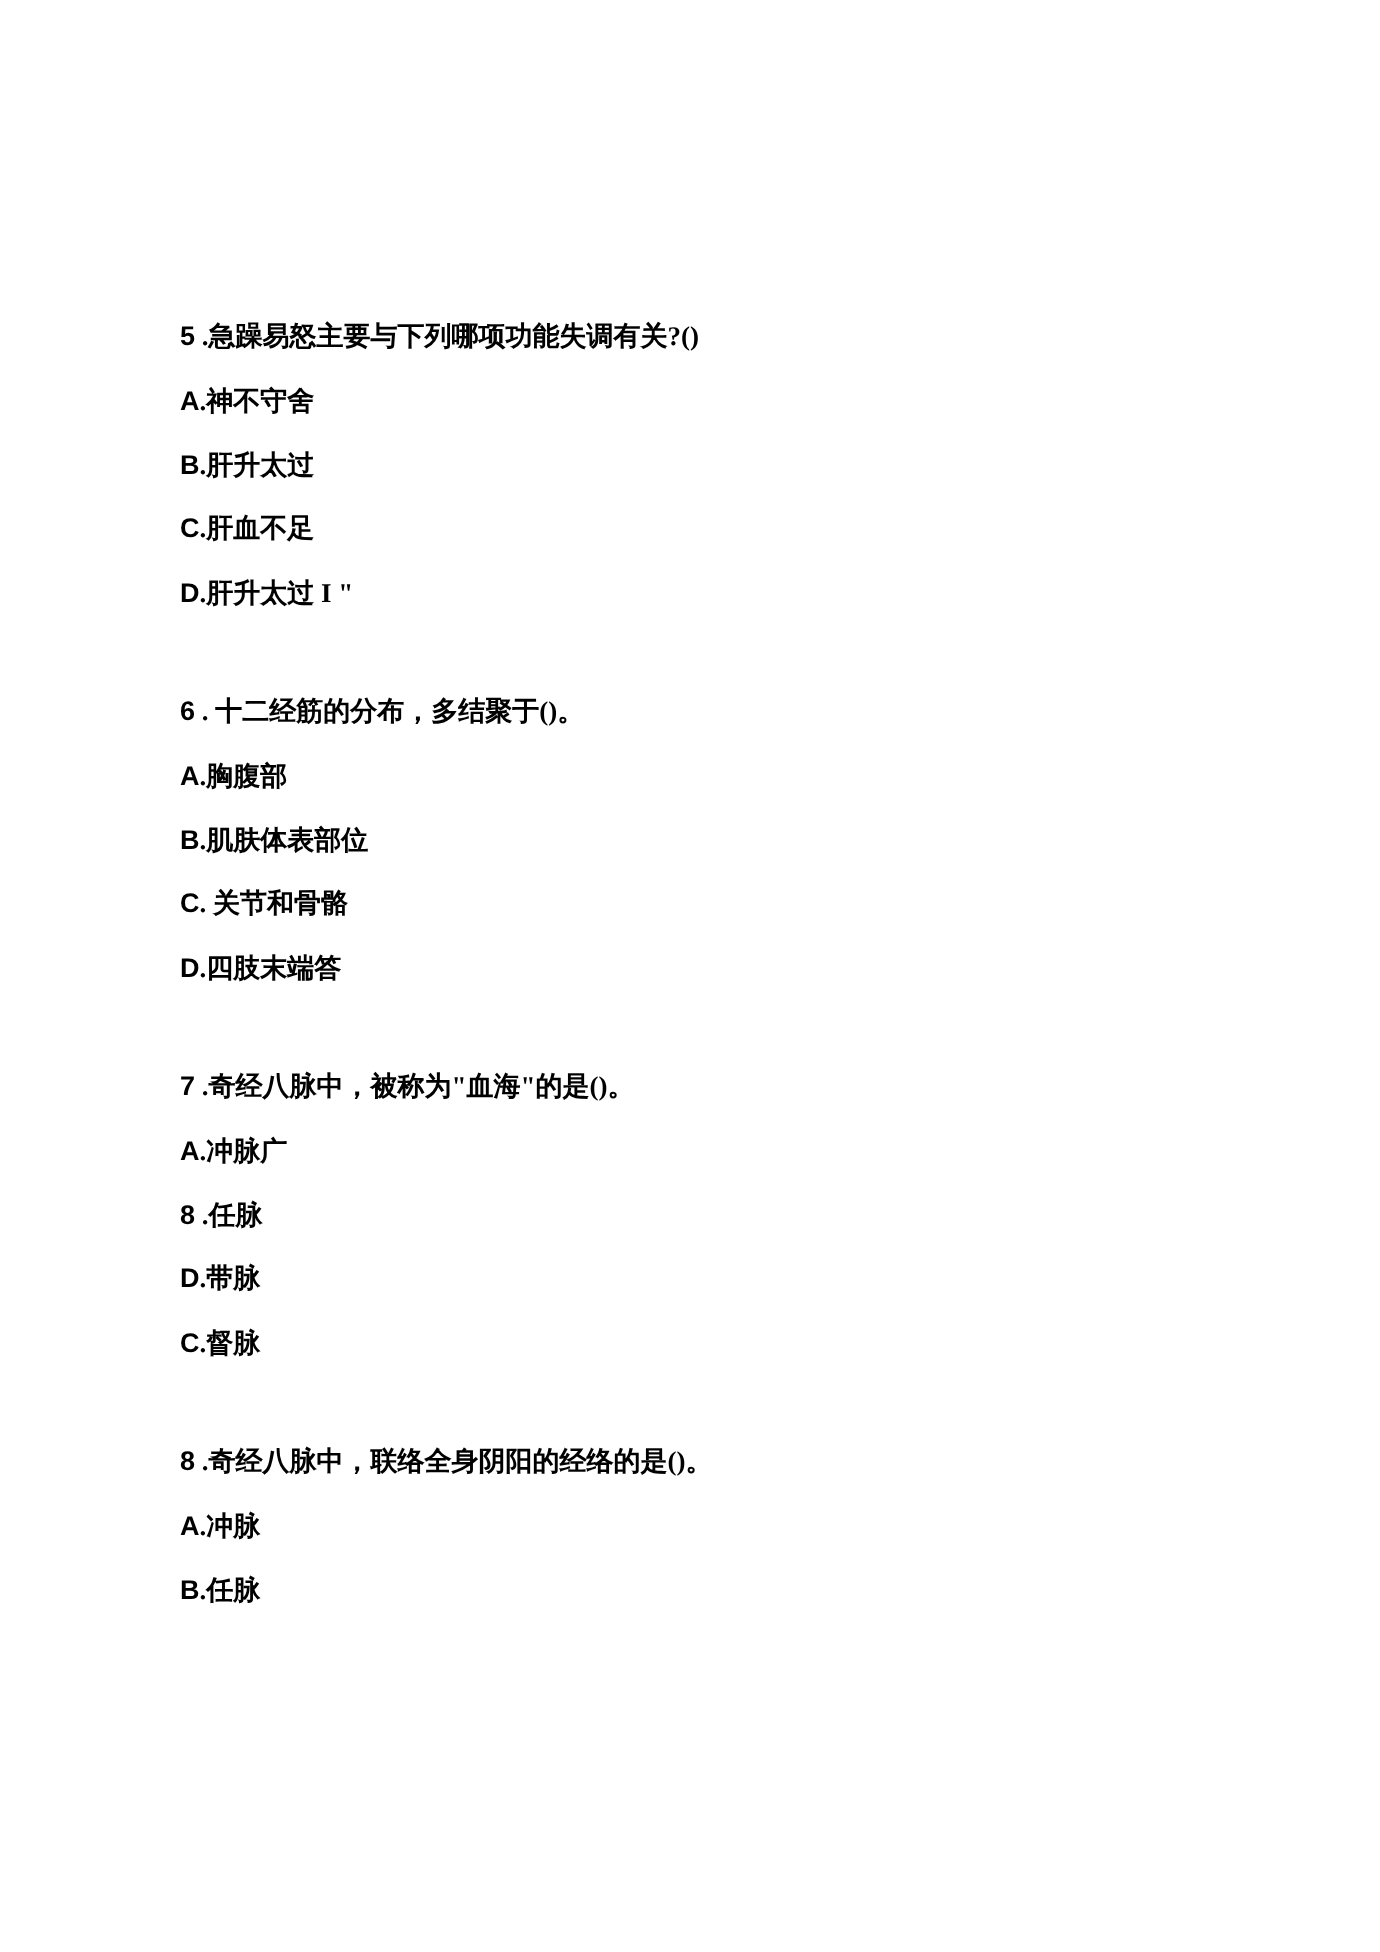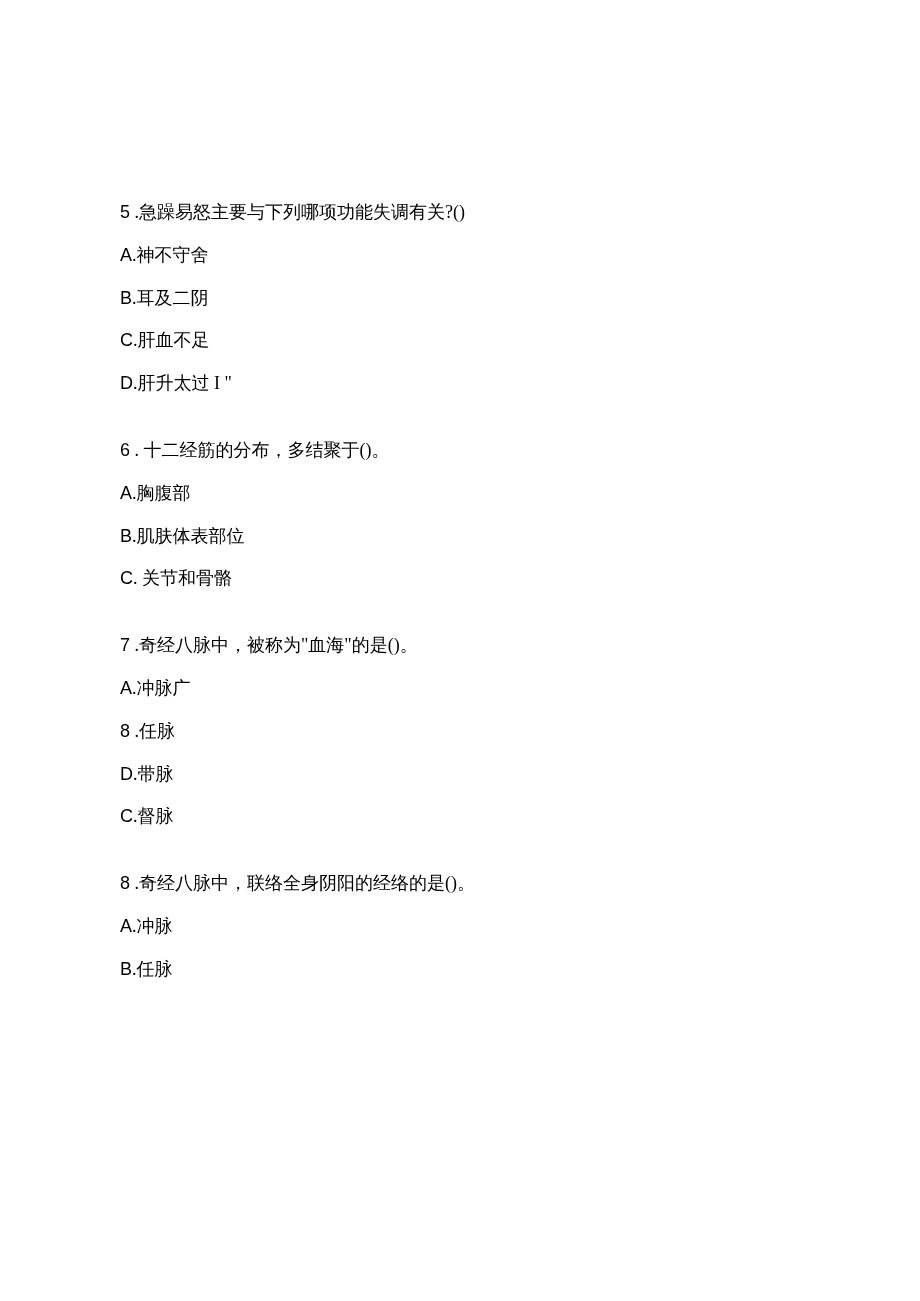--- a/index.html
+++ b/index.html
@@ -11,21 +11,22 @@
       width: 920px;
       height: 1301px;
       background: #ffffff;
       font-family: "SimSun", "宋体", serif;
       font-size: 18px;
       color: #000000;
       line-height: 1.6;
       padding: 160px 120px 0 120px;
     }
     .question-block {
-      margin-top: 38px;
+      margin-top: 50px;
+      font-weight: bold;
     }
     .option {
       margin-bottom: 14px;
     }
     .option-letter {
       font-family: Arial, sans-serif;
     }
     .num {
       font-family: Arial, sans-serif;
     }
@@ -40,21 +41,21 @@
 
 
   <div class="question-block">
     <div class="question-text">
       <span class="num">5</span><span> .急躁易怒主要与下列哪项功能失调有关?()</span>
     </div>
     <div class="option">
       <span class="option-letter">A</span><span>.</span><span>神不守舍</span>
     </div>
     <div class="option">
-      <span class="option-letter">B</span><span>.</span><span>耳及二阴</span>
+      <span class="option-letter">B</span><span>.</span><span>肝升太过</span>
     </div>
     <div class="option">
       <span class="option-letter">C</span><span>.</span><span>肝血不足</span>
     </div>
     <div class="option">
       <span class="option-letter">D</span><span>.</span><span>肝升太过 I       "</span>
     </div>
   </div>
 
   <div class="question-block">
@@ -62,20 +63,23 @@
       <span class="num">6</span><span> . 十二经筋的分布，多结聚于()。</span>
     </div>
     <div class="option">
       <span class="option-letter">A</span><span>.</span><span>胸腹部</span>
     </div>
     <div class="option">
       <span class="option-letter">B</span><span>.</span><span>肌肤体表部位</span>
     </div>
     <div class="option">
       <span class="option-letter">C</span><span>.</span><span> 关节和骨骼</span>
+    </div>
+    <div class="option">
+      <span class="option-letter">D</span><span>.</span><span>四肢末端答</span>
     </div>
   </div>
 
   <div class="question-block">
     <div class="question-text">
       <span class="num">7</span><span> .奇经八脉中，被称为"血海"的是()。</span>
     </div>
     <div class="option">
       <span class="option-letter">A</span><span>.</span><span>冲脉广</span>
     </div>

